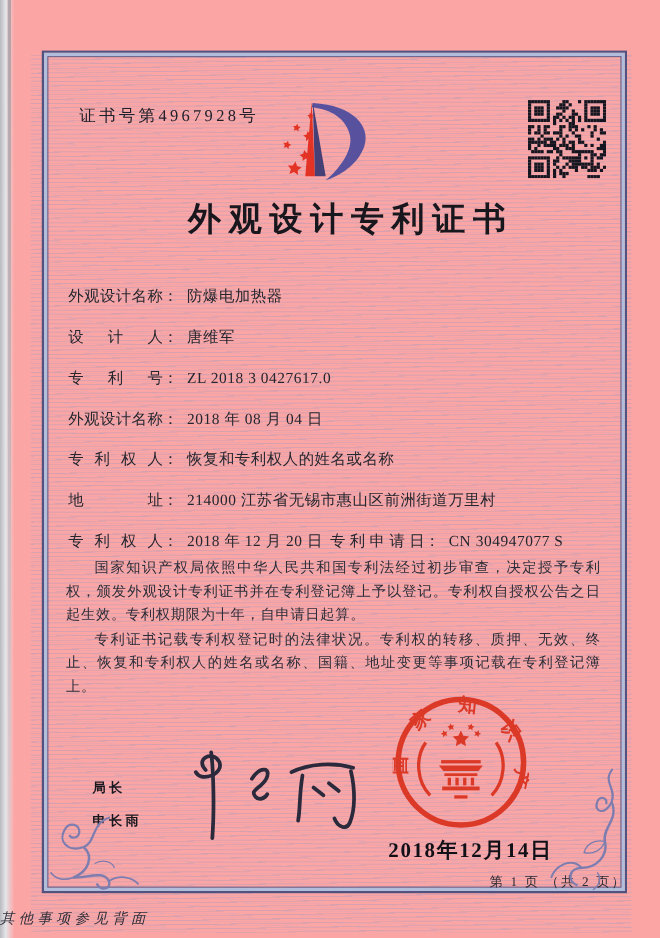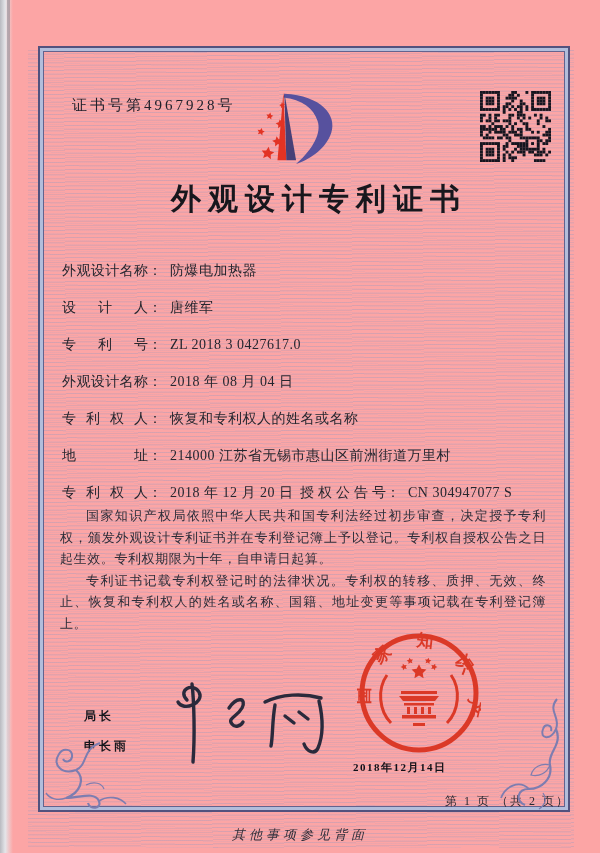--- a/index.html
+++ b/index.html
@@ -47,26 +47,26 @@
     font-size:13px; line-height:21.5px; letter-spacing:.6px; text-align:justify;
     color:#2d2d38; }
   .body-text p { text-indent:2em; }
 
   .director { position:absolute; left:84px; top:701px; line-height:30px;
     font-family:"Liberation Sans","DejaVu Sans",sans-serif; font-weight:700;
     font-size:12px; letter-spacing:3px; color:#17171d; }
   .signature { position:absolute; left:163px; top:678px; width:180px; height:92px; }
 
   .seal { position:absolute; left:357px; top:631px; width:124px; height:124px; opacity:.9; }
-  .seal-date { position:absolute; left:353px; top:760px; font-size:11px; font-weight:700;
+  .seal-date { position:absolute; left:353px; top:760px; font-size:19px; font-weight:700;
     letter-spacing:1.5px; color:#101016; }
 
   .page-num { position:absolute; left:40px; right:30px; top:793px; text-align:right;
     font-size:12px; letter-spacing:2px; color:#2a2a32; }
-  .back-note { position:absolute; left:0; right:0; top:826px; text-align:center;
+  .back-note { position:absolute; left:0; right:0; top:826px; 
     font-size:13px; font-style:italic; letter-spacing:4px; color:#2f2f3a; }
 
   .orn-left  { position:absolute; left:42px;  top:741px; width:86px; height:70px; }
   .orn-right { position:absolute; left:487px; top:697px; width:82px; height:114px; }
   .orn path { fill:none; stroke:#7d7db0; }
 </style>
 </head>
 <body>
 
 <div class="page">
@@ -411,21 +411,21 @@
       <span class="flabel">专利权人</span><span class="colon">：</span><span class="fvalue">恢复和专利权人的姓名或名称</span>
     </div>
     <div class="frow">
       <span class="flabel">地址</span><span class="colon">：</span><span class="fvalue">214000 江苏省无锡市惠山区前洲街道万里村</span>
     </div>
     <div class="frow">
       <span>
         <span class="flabel">专利权人</span><span class="colon">：</span><span class="fvalue">2018 年 12 月 20 日</span>
       </span>
       <span class="pair2">
-        <span class="flabel">授权公告号</span><span class="colon">：</span><span class="fvalue">CN 304947077 S</span>
+        <span class="flabel">专利申请日</span><span class="colon">：</span><span class="fvalue">CN 304947077 S</span>
       </span>
     </div>
   </div>
 
   <div class="body-text">
     <p>国家知识产权局依照中华人民共和国专利法经过初步审查，决定授予专利权，颁发外观设计专利证书并在专利登记簿上予以登记。专利权自授权公告之日起生效。专利权期限为十年，自申请日起算。</p>
     <p>专利证书记载专利权登记时的法律状况。专利权的转移、质押、无效、终止、恢复和专利权人的姓名或名称、国籍、地址变更等事项记载在专利登记簿上。</p>
   </div>
 
   <div class="director">

